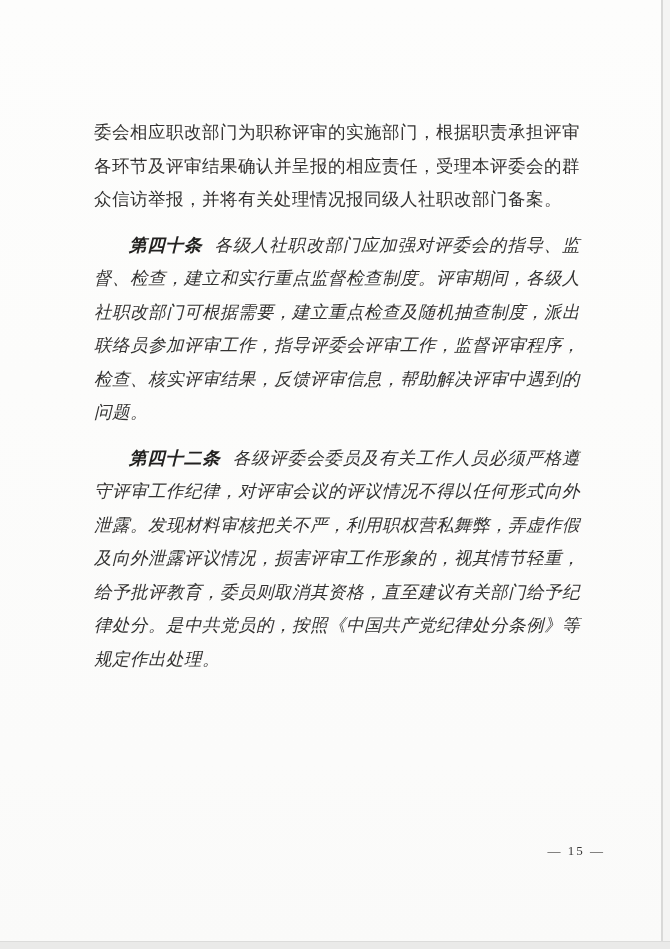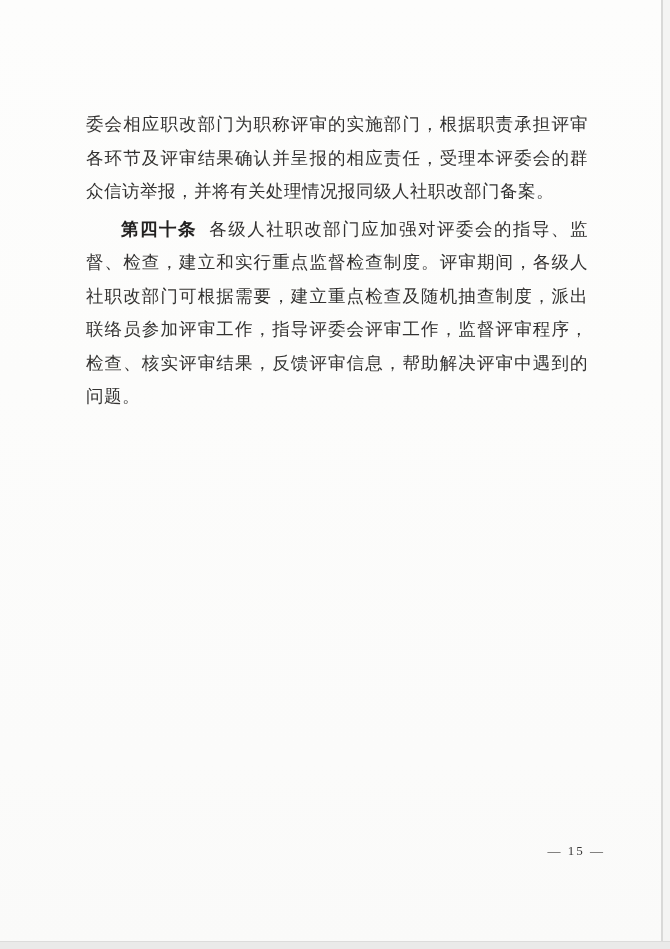--- a/index.html
+++ b/index.html
@@ -51,25 +51,26 @@
     top: 104px;
     width: 510px;
     color: #333231;
     font-size: 17.5px;
     line-height: 33.5px;
     letter-spacing: 0.5px;
     text-align: justify;
     text-justify: inter-character;
   }
   .text-block p {
-    margin: 4px;
+    margin: 12px;
     padding: 0;
   }
   .text-block p.indented {
     text-indent: 2em;
+    font-style: italic;
   }
   .term {
     font-weight: bold;
     color: #222120;
     margin-right: 0.7em;
   }
   .page-number {
     position: absolute;
     top: 843px;
     right: 65px;
@@ -91,20 +92,23 @@
 
     <p>
       <span>委会相应职改部门为职称评审的实施部门，根据职责承担评审各环节及评审结果确认并呈报的相应责任，受理本评委会的群众信访举报，并将有关处理情况报同级人社职改部门备案。</span>
     </p>
 
     <p class="indented">
       <span class="term">第四十条</span><span>各级人社职改部门应加强对评委会的指导、监督、检查，建立和实行重点监督检查制度。评审期间，各级人社职改部门可根据需要，建立重点检查及随机抽查制度，派出联络员参加评审工作，指导评委会评审工作，监督评审程序，检查、核实评审结果，反馈评审信息，帮助解决评审中遇到的问题。</span>
     </p>
 
 
+    <p class="indented">
+      <span class="term">第四十二条</span><span>各级评委会委员及有关工作人员必须严格遵守评审工作纪律，对评审会议的评议情况不得以任何形式向外泄露。发现材料审核把关不严，利用职权营私舞弊，弄虚作假及向外泄露评议情况，损害评审工作形象的，视其情节轻重，给予批评教育，委员则取消其资格，直至建议有关部门给予纪律处分。是中共党员的，按照《中国共产党纪律处分条例》等规定作出处理。</span>
+    </p>
 
   </div>
 
   <div class="page-number">— 15 —</div>
 
   <div class="scan-bottom-strip"></div>
 
 </div>
 
 </body></html>

